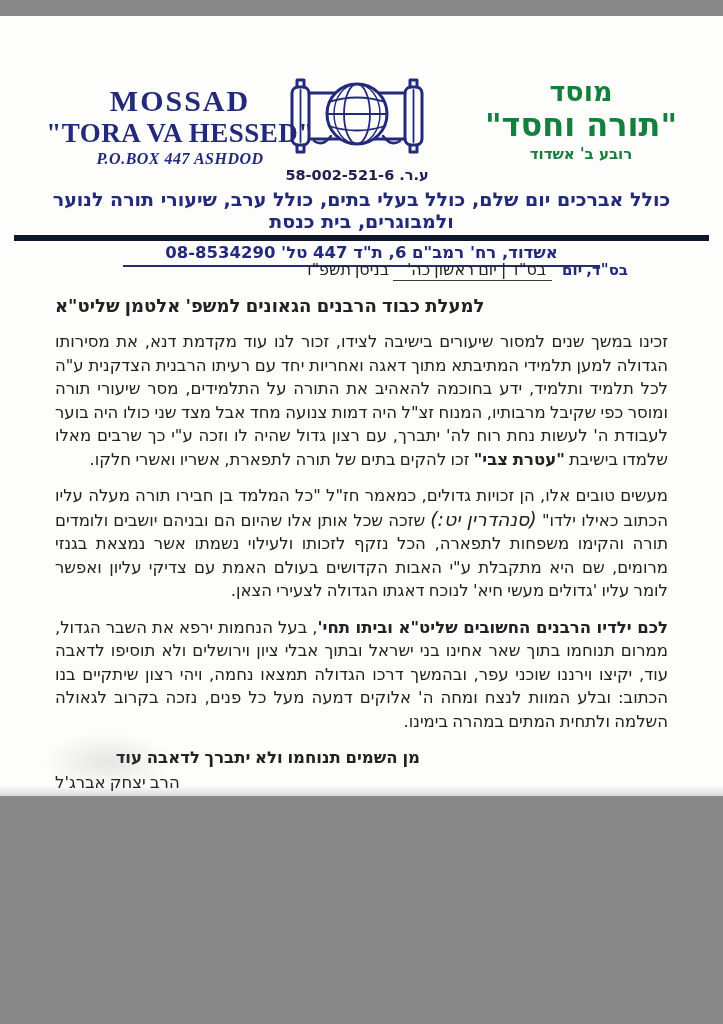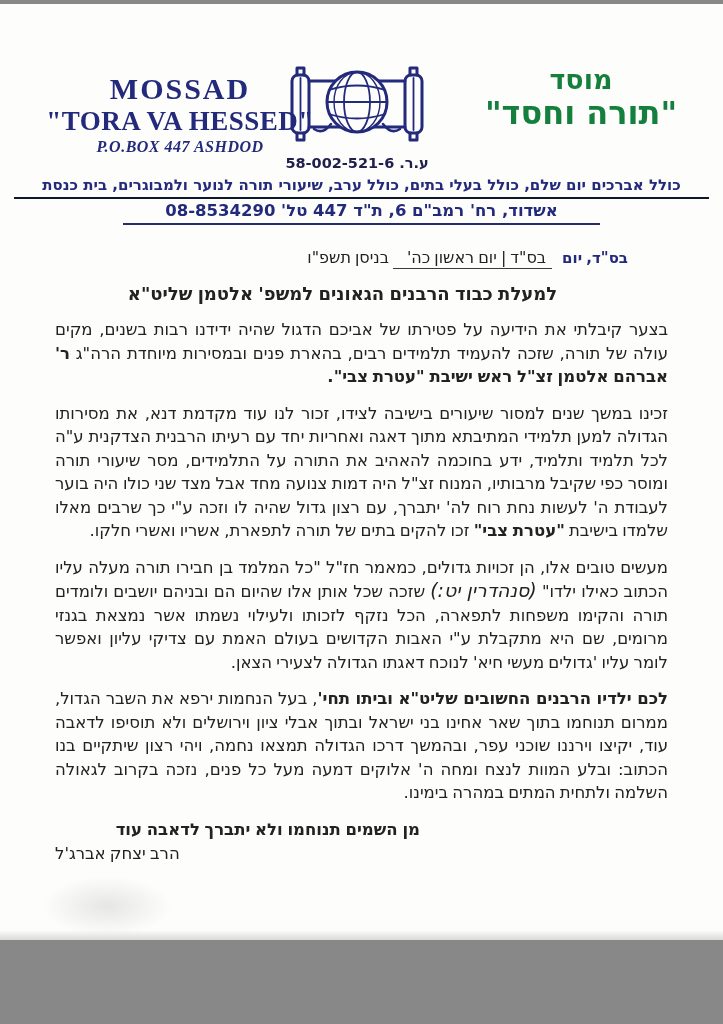--- a/index.html
+++ b/index.html
@@ -1,17 +1,17 @@
 <!DOCTYPE html>
 <html lang="he"><head>
 <meta charset="utf-8">
 <style>
   html,body{margin:0;padding:0;background:#888;}
   .page{
-    width:723px;height:936px;position:relative;margin:4px auto;
+    width:723px;height:780px;position:relative;margin:16px auto;
     background:#fdfdfb;overflow:hidden;
     font-family:"DejaVu Sans",sans-serif;color:#222;
   }
   
   .hdr-left{
     position:absolute;left:30px;top:68px;width:300px;text-align:center;
     color:#232a7c;font-family:"Liberation Serif",serif;font-weight:bold;line-height:1.12;
   }
   .hdr-left .l1{font-size:30px;letter-spacing:2px;}
   .hdr-left .l2{font-size:27px;letter-spacing:.5px;}
@@ -27,39 +27,39 @@
     color:#15803d;font-weight:bold;direction:rtl;line-height:1.15;
   }
   .hdr-right .r1{font-size:27px;}
   .hdr-right .r2{font-size:32px;}
   .hdr-right .r3{font-size:15px;margin-top:2px;}
   .banner{
     position:absolute;top:172px;left:14px;right:14px;text-align:center;
     color:#232a7c;font-weight:bold;direction:rtl;
   }
   .banner-line1{
-    font-size:15px;border-bottom:2px solid #0f172a;padding-bottom:3px;
+    font-size:19px;border-bottom:6px solid #0f172a;padding-bottom:3px;
   }
   .banner-line2-wrap{margin-top:2px;}
   .banner-line2{
     display:inline-block;font-size:16.5px;border-bottom:2px solid #272c6e;
     padding:0 42px 3px;
   }
   
   .letter{
     position:absolute;top:242px;left:55px;right:55px;direction:rtl;
     font-size:16.5px;line-height:23.5px;text-align:justify;word-spacing:-1px;
   }
   .date-line{margin:0 40px 12px 0;font-size:16px;line-height:24px;text-align:right;}
   .preprinted{font-weight:bold;color:#232a7c;font-size:15px;margin-left:10px;}
   .date-u{
     border-bottom:1.5px solid #3a3a3a;padding:0 6px 1px 14px;
   }
   .date-rest{margin-right:4px;}
-  .title{font-weight:bold;font-size:18px;line-height:24px;margin:0 38px 12px 0;text-align:center;}
+  .title{font-weight:bold;font-size:18px;line-height:24px;margin:0 38px 12px 0;text-align:left;}
   .para{margin-bottom:13px;}
   .para .b{font-weight:bold;}
   .para .sm{font-size:19px;font-style:italic;}
   .closing{font-weight:bold;margin:2px 248px 0 0;text-align:right;white-space:nowrap;}
   .signer{margin:1px 300px 0 0;text-align:left;white-space:nowrap;}
   
   .signature{position:absolute;left:272px;top:936px;}
   
   .smudge{position:absolute;left:42px;bottom:4px;width:130px;height:60px;
     background:radial-gradient(ellipse at center,rgba(110,110,115,.16),rgba(110,110,115,0) 70%);}
@@ -105,35 +105,35 @@
     </svg>
     <div class="reg">
       <span>ע.ר.</span>
       <span dir="ltr">58-002-521-6</span>
     </div>
   </div>
 
   <div class="hdr-right">
     <div class="r1">מוסד</div>
     <div class="r2">"תורה וחסד"</div>
+    <div class="r3">רובע ב' אשדוד</div>
   </div>
 
   <div class="banner">
     <div class="banner-line1">כולל אברכים יום שלם, כולל בעלי בתים, כולל ערב, שיעורי תורה לנוער ולמבוגרים, בית כנסת</div>
     <div class="banner-line2-wrap">
       <span class="banner-line2">אשדוד, רח' רמב"ם 6, ת"ד 447 טל' 08-8534290</span>
     </div>
   </div>
 
   <div class="letter">
     <div class="date-line">
       <span class="preprinted">בס"ד, יום</span><span class="date-u">בס"ד | יום ראשון כה'</span><span class="date-rest">בניסן תשפ"ו</span>
     </div>
     <div class="title">למעלת כבוד הרבנים הגאונים למשפ' אלטמן שליט"א</div>
-    <div class="para"><span>בצער קיבלתי את הידיעה על פטירתו של אביכם הדגול שהיה ידידנו רבות בשנים, מקים עולה של תורה, שזכה להעמיד תלמידים רבים, בהארת פנים ובמסירות מיוחדת הרה"ג </span><span class="b">ר' אברהם אלטמן זצ"ל ראש ישיבת "עטרת צבי".</span></div>
     <div class="para"><span>זכינו במשך שנים למסור שיעורים בישיבה לצידו, זכור לנו עוד מקדמת דנא, את מסירותו הגדולה למען תלמידי המתיבתא מתוך דאגה ואחריות יחד עם רעיתו הרבנית הצדקנית ע"ה לכל תלמיד ותלמיד, ידע בחוכמה להאהיב את התורה על התלמידים, מסר שיעורי תורה ומוסר כפי שקיבל מרבותיו, המנוח זצ"ל היה דמות צנועה מחד אבל מצד שני כולו היה בוער לעבודת ה' לעשות נחת רוח לה' יתברך, עם רצון גדול שהיה לו וזכה ע"י כך שרבים מאלו שלמדו בישיבת </span><span class="b">"עטרת צבי"</span><span> זכו להקים בתים של תורה לתפארת, אשריו ואשרי חלקו.</span></div>
     <div class="para"><span>מעשים טובים אלו, הן זכויות גדולים, כמאמר חז"ל "כל המלמד בן חבירו תורה מעלה עליו הכתוב כאילו ילדו" </span><span class="sm">(סנהדרין יט:)</span><span> שזכה שכל אותן אלו שהיום הם ובניהם יושבים ולומדים תורה והקימו משפחות לתפארה, הכל נזקף לזכותו ולעילוי נשמתו אשר נמצאת בגנזי מרומים, שם היא מתקבלת ע"י האבות הקדושים בעולם האמת עם צדיקי עליון ואפשר לומר עליו 'גדולים מעשי חיא' לנוכח דאגתו הגדולה לצעירי הצאן.</span></div>
     <div class="para"><span class="b">לכם ילדיו הרבנים החשובים שליט"א וביתו תחי'</span><span>, בעל הנחמות ירפא את השבר הגדול, ממרום תנוחמו בתוך שאר אחינו בני ישראל ובתוך אבלי ציון וירושלים ולא תוסיפו לדאבה עוד, יקיצו וירננו שוכני עפר, ובהמשך דרכו הגדולה תמצאו נחמה, ויהי רצון שיתקיים בנו הכתוב: ובלע המוות לנצח ומחה ה' אלוקים דמעה מעל כל פנים, נזכה בקרוב לגאולה השלמה ולתחית המתים במהרה בימינו.</span></div>
     <div class="closing">מן השמים תנוחמו ולא יתברך לדאבה עוד</div>
     <div class="signer">הרב יצחק אברג'ל</div>
   </div>
 
   <svg class="signature" width="228" height="74" viewBox="0 0 228 74" fill="none" stroke="#3a41a5" stroke-width="2.2" stroke-linecap="round" stroke-linejoin="round">
     <path d="M112 8 l5 -7"></path>
     <path d="M146 52 C150 36 161 17 171 13 C180 10 181 21 172 30 C163 39 149 44 141 52 C134 58 140 65 153 58"></path>

